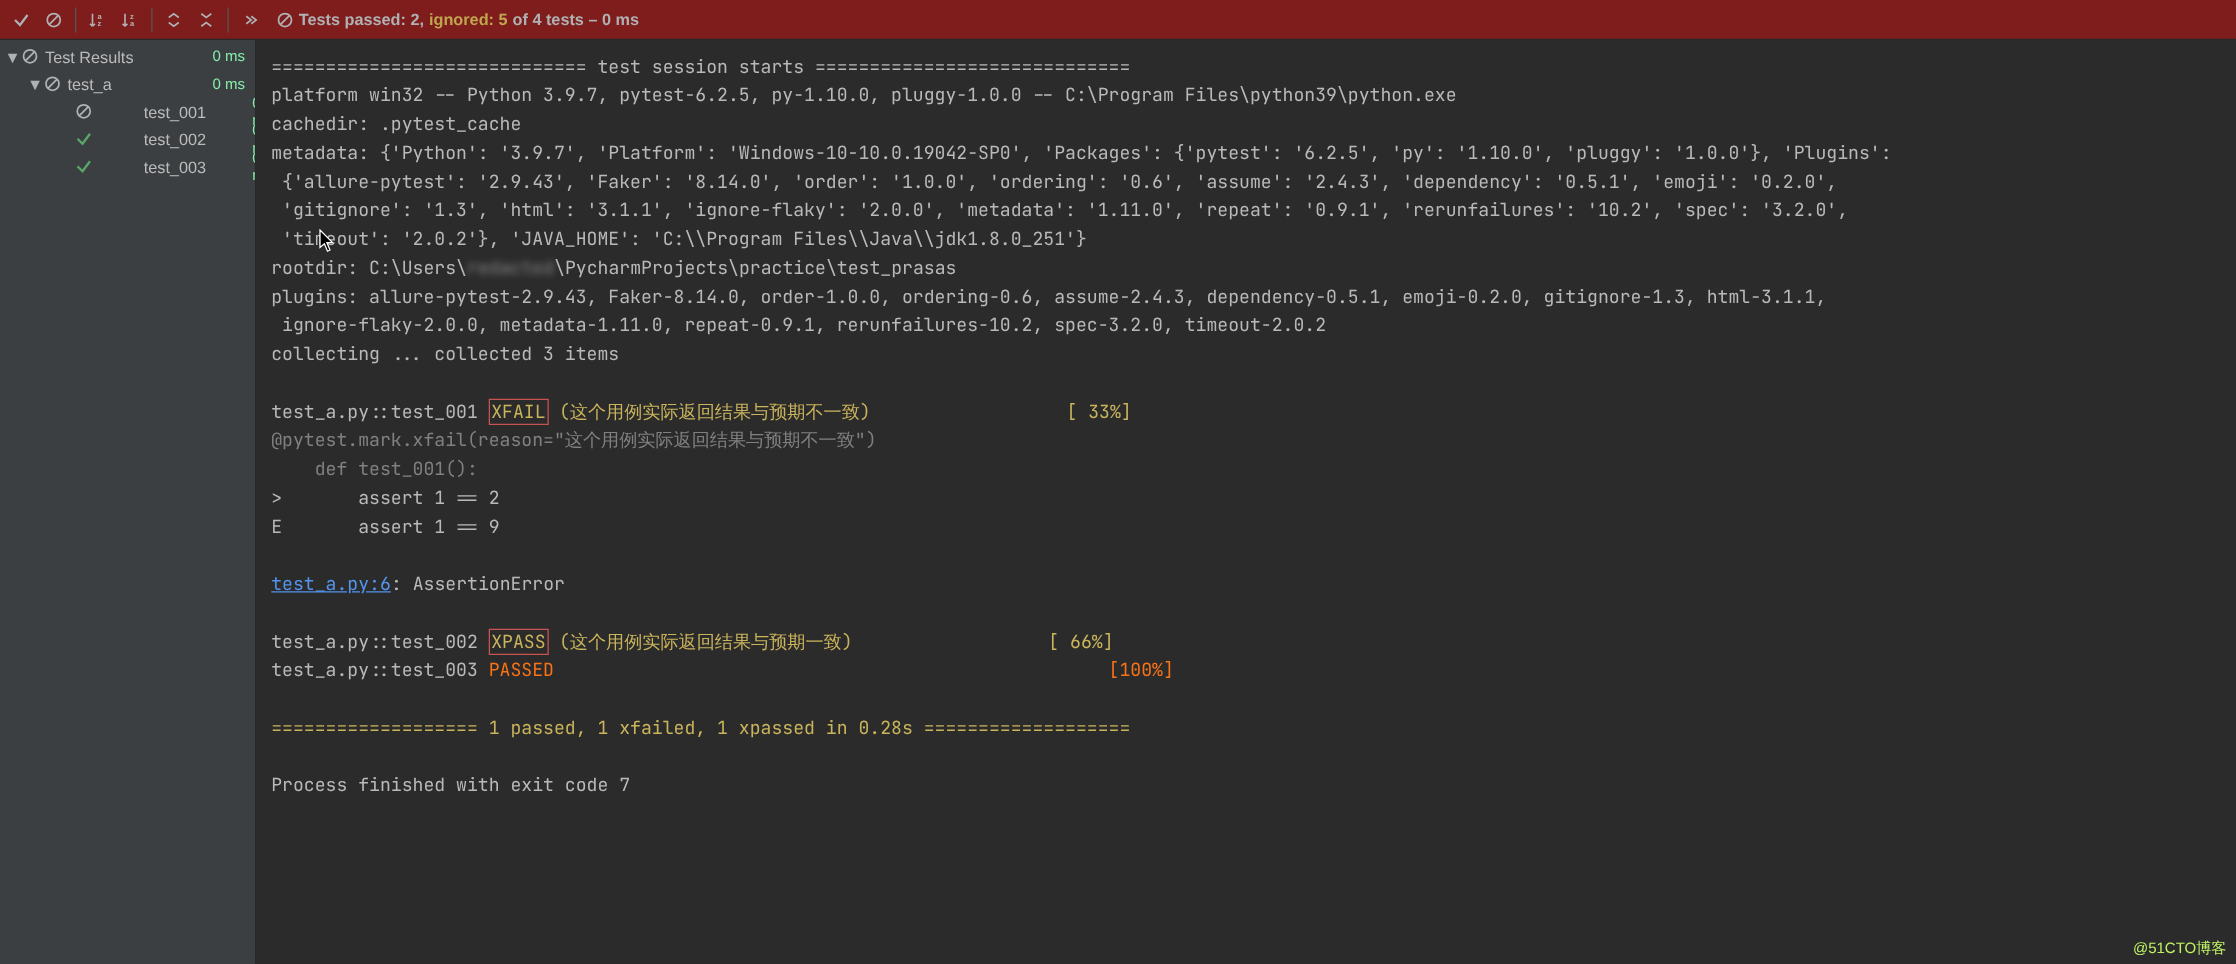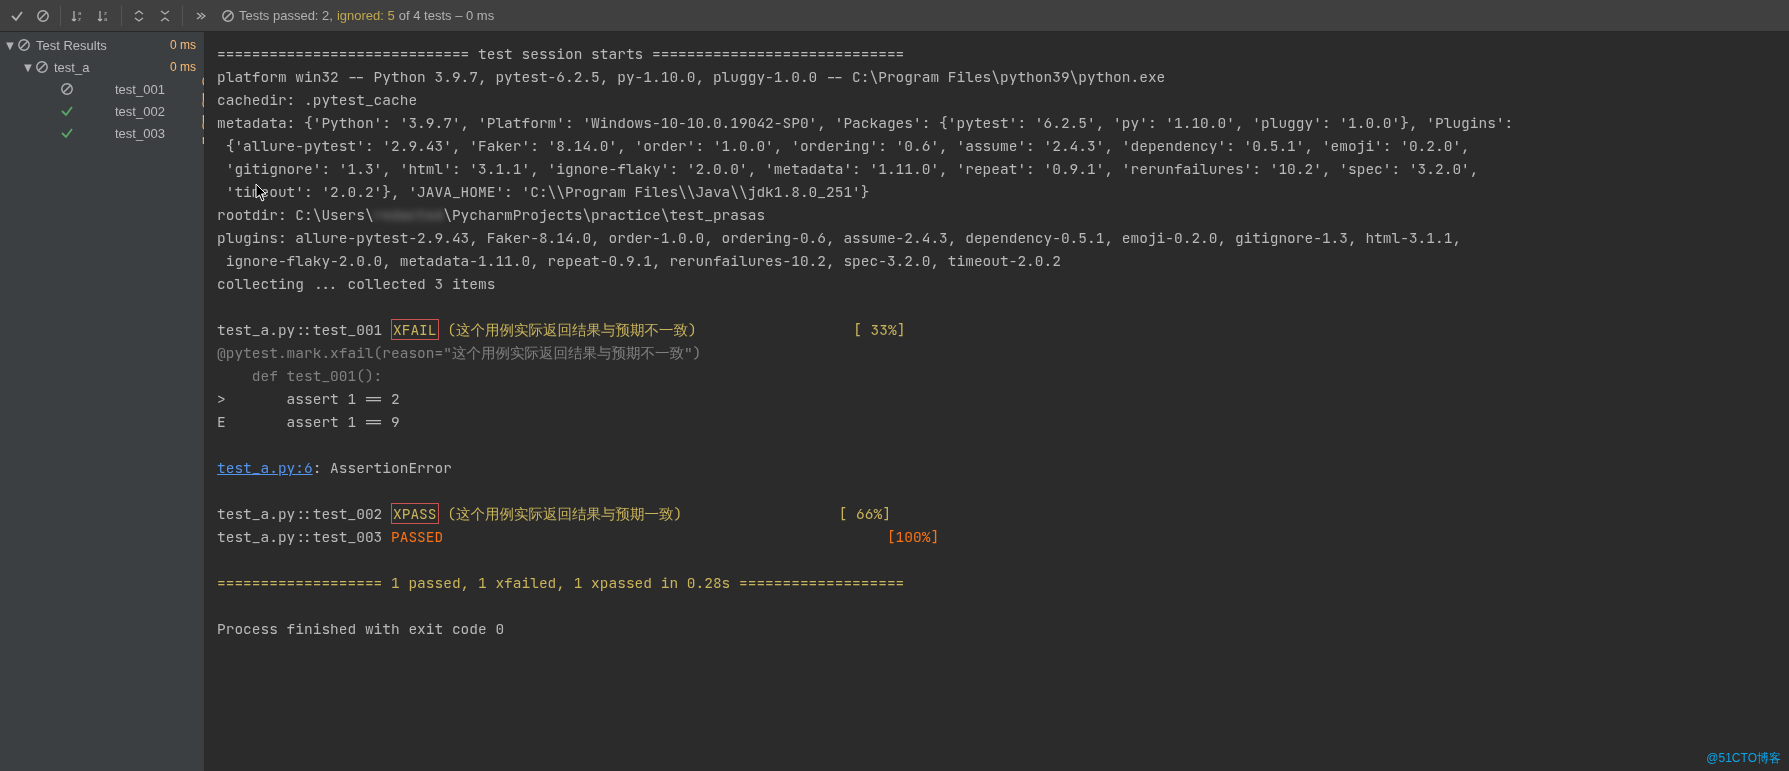--- a/index.html
+++ b/index.html
@@ -9,26 +9,27 @@
     font-family: "Segoe UI", Arial, sans-serif;
     font-size: 13px;
     width: 1789px;
     height: 771px;
     overflow: hidden;
     display: flex;
     flex-direction: column;
   }
   .toolbar {
     height: 32px;
-    background: #404040;
+    background: #7f1d1d;
     border-bottom: 1px solid #282828;
     display: flex;
     align-items: center;
     padding: 0 4px;
     gap: 0;
+    font-weight: bold;
   }
   .tb-btn {
     width: 26px;
     height: 26px;
     display: flex;
     align-items: center;
     justify-content: center;
     color: #afb1b3;
     border-radius: 3px;
   }
@@ -72,21 +73,21 @@
     justify-content: center;
     color: #afb1b3;
   }
   .tree-row .icon {
     width: 16px;
     display: inline-flex;
     justify-content: center;
     margin-right: 4px;
   }
   .tree-row .label { flex: 1; }
-  .tree-row .time { color: #fdba74; font-size: 12px; }
+  .tree-row .time { color: #86efac; font-size: 12px; }
   .tree-row.level1 { padding-left: 4px; }
   .tree-row.level2 { padding-left: 22px; }
   .tree-row.level3 { padding-left: 60px; gap: 37px; }
   .icon-skip svg circle { stroke: #afb1b3; }
   .icon-pass { color: #59a869; }
   .console {
     flex: 1;
     background: #2b2b2b;
     padding: 10px 12px;
     font-family: "JetBrains Mono","Consolas","Courier New",monospace;
@@ -102,21 +103,21 @@
   .console .link { color: #5394ec; text-decoration: underline; cursor: pointer; }
   .console .grey { color: #808080; }
   .console .redbox {
     border: 1px solid #c75450;
     padding: 0 1px;
   }
   .watermark {
     position: fixed;
     right: 8px;
     bottom: 4px;
-    color: #0ea5e9;
+    color: #bef264;
     font-size: 12px;
   }
   .cursor-arrow {
     position: absolute;
     left: 255px;
     top: 183px;
     pointer-events: none;
   }
 </style>
 </head>
@@ -250,21 +251,21 @@
 <span>&gt;       assert 1 == 2</span>
 <span>E       assert 1 == 9</span>
 
 <span class="link">test_a.py:6</span><span>: AssertionError</span>
 
 <span>test_a.py::test_002 </span><span class="yellow redbox">XPASS</span><span class="yellow"> (这个用例实际返回结果与预期一致)                  [ 66%]</span>
 <span>test_a.py::test_003 </span><span class="green">PASSED</span><span class="green">                                                   [100%]</span>
 
 <span class="yellow">=================== 1 passed, 1 xfailed, 1 xpassed in 0.28s ===================</span>
 
-<span>Process finished with exit code 0</span>
+<span>Process finished with exit code 7</span>
 </div>
 
 </div>
 
 <svg class="cursor-arrow" width="16" height="20" viewBox="0 0 16 20">
   <path d="M1 1 L1 15 L4.5 12 L7 18 L9 17 L6.5 11 L11 11 Z" fill="black" stroke="white" stroke-width="1"></path>
 </svg>
 
 <div class="watermark">@51CTO博客</div>
 

